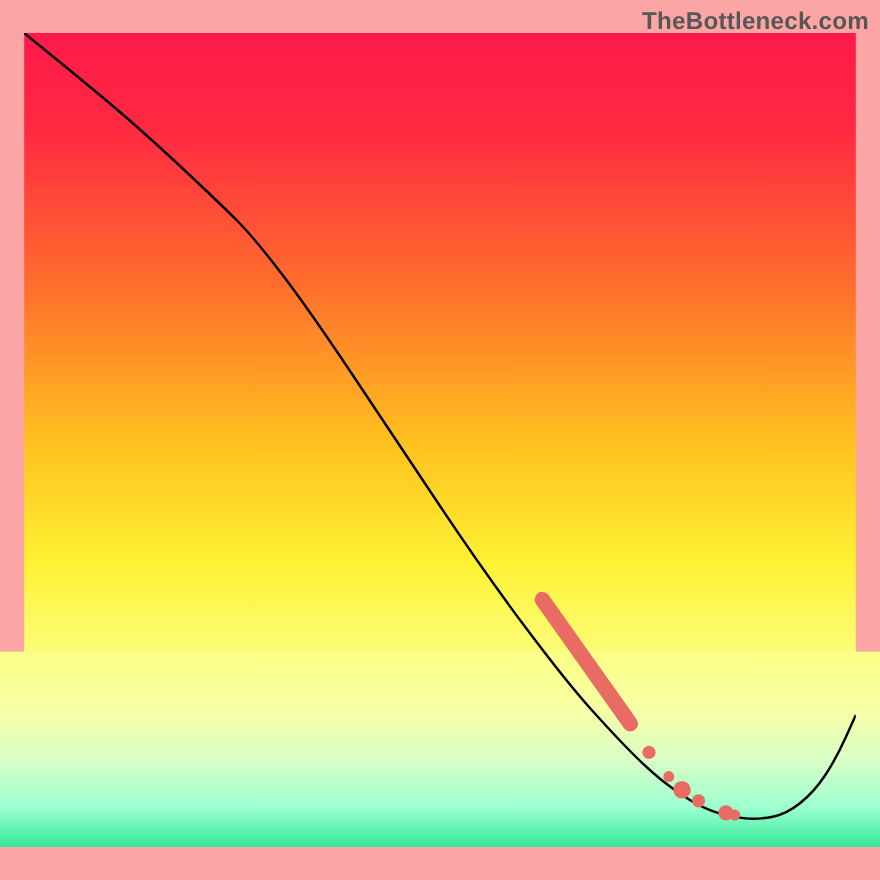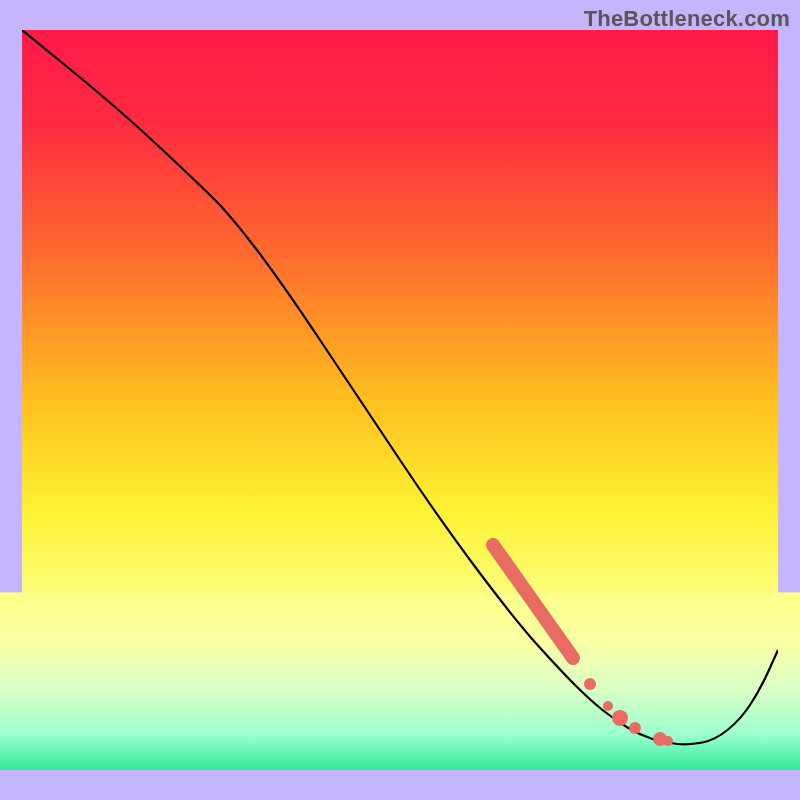--- a/index.html
+++ b/index.html
@@ -7,21 +7,21 @@
     padding: 0;
     width: 800px;
     height: 800px;
     overflow: hidden;
     font-family: Arial, Helvetica, sans-serif;
   }
   .stage {
     position: relative;
     width: 800px;
     height: 800px;
-    background: #c4b5fd;
+    background: #fca5a5;
   }
   .watermark {
     position: absolute;
     top: 6px;
     right: 10px;
     font-size: 22px;
     font-weight: 600;
     color: #575757;
     letter-spacing: 0.2px;
     z-index: 5;

